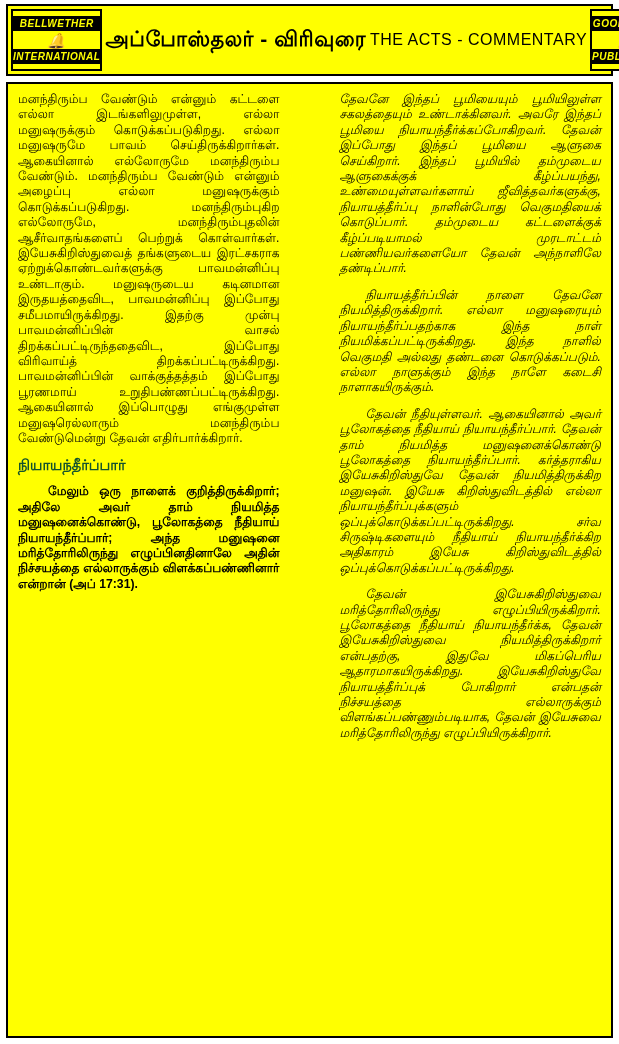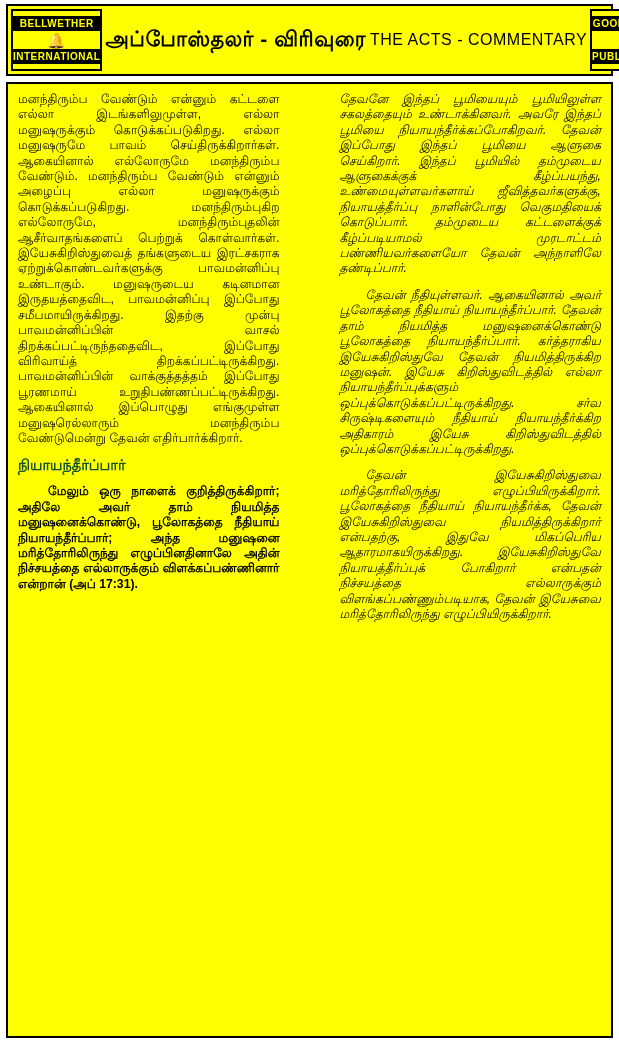--- a/index.html
+++ b/index.html
@@ -36,20 +36,21 @@
     width: 96px;
     border: 2px solid #000000;
     margin: 3px;
     box-sizing: border-box;
     background: #ffff00;
     display: flex;
     flex-direction: column;
     align-items: center;
     justify-content: center;
     position: relative;
+    font-style: italic;
   }
   .logo-box.right {
     width: 113px;
   }
   .logo-band {
     background: #000000;
     color: #ffff00;
     font-size: 10px;
     font-weight: bold;
     letter-spacing: 0.5px;
@@ -178,19 +179,20 @@
   <div class="body-box">
 
     <div class="col left">
       <p class="para noindent">மனந்திரும்ப வேண்டும் என்னும் கட்டளை எல்லா இடங்களிலுமுள்ள, எல்லா மனுஷருக்கும் கொடுக்கப்படுகிறது. எல்லா மனுஷருமே பாவம் செய்திருக்கிறார்கள். ஆகையினால் எல்லோருமே மனந்திரும்ப வேண்டும். மனந்திரும்ப வேண்டும் என்னும் அழைப்பு எல்லா மனுஷருக்கும் கொடுக்கப்படுகிறது. மனந்திரும்புகிற எல்லோருமே, மனந்திரும்புதலின் ஆசீர்வாதங்களைப் பெற்றுக் கொள்வார்கள். இயேசுகிறிஸ்துவைத் தங்களுடைய இரட்சகராக ஏற்றுக்கொண்டவர்களுக்கு பாவமன்னிப்பு உண்டாகும். மனுஷருடைய கடினமான இருதயத்தைவிட, பாவமன்னிப்பு இப்போது சமீபமாயிருக்கிறது. இதற்கு முன்பு பாவமன்னிப்பின் வாசல் திறக்கப்பட்டிருந்ததைவிட, இப்போது விரிவாய்த் திறக்கப்பட்டிருக்கிறது. பாவமன்னிப்பின் வாக்குத்தத்தம் இப்போது பூரணமாய் உறுதிபண்ணப்பட்டிருக்கிறது. ஆகையினால் இப்பொழுது எங்குமுள்ள மனுஷரெல்லாரும் மனந்திரும்ப வேண்டுமென்று தேவன் எதிர்பார்க்கிறார்.</p>
       <h2 class="section-head">நியாயந்தீர்ப்பார்</h2>
       <p class="para bold">மேலும் ஒரு நாளைக் குறித்திருக்கிறார்; அதிலே அவர் தாம் நியமித்த மனுஷனைக்கொண்டு, பூலோகத்தை நீதியாய் நியாயந்தீர்ப்பார்; அந்த மனுஷனை மரித்தோரிலிருந்து எழுப்பினதினாலே அதின் நிச்சயத்தை எல்லாருக்கும் விளக்கப்பண்ணினார் என்றான் (அப் 17:31).</p>
     </div>
 
     <div class="col right">
       <p class="para noindent">தேவனே இந்தப் பூமியையும் பூமியிலுள்ள சகலத்தையும் உண்டாக்கினவர். அவரே இந்தப் பூமியை நியாயந்தீர்க்கப்போகிறவர். தேவன் இப்போது இந்தப் பூமியை ஆளுகை செய்கிறார். இந்தப் பூமியில் தம்முடைய ஆளுகைக்குக் கீழ்ப்பயந்து, உண்மையுள்ளவர்களாய் ஜீவித்தவர்களுக்கு, நியாயத்தீர்ப்பு நாளின்போது வெகுமதியைக் கொடுப்பார். தம்முடைய கட்டளைக்குக் கீழ்ப்படியாமல் முரடாட்டம் பண்ணியவர்களையோ தேவன் அந்நாளிலே தண்டிப்பார்.</p>
+      <p class="para">நியாயத்தீர்ப்பின் நாளை தேவனே நியமித்திருக்கிறார். எல்லா மனுஷரையும் நியாயந்தீர்ப்பதற்காக இந்த நாள் நியமிக்கப்பட்டிருக்கிறது. இந்த நாளில் வெகுமதி அல்லது தண்டனை கொடுக்கப்படும். எல்லா நாளுக்கும் இந்த நாளே கடைசி நாளாகயிருக்கும்.</p>
       <p class="para">தேவன் நீதியுள்ளவர். ஆகையினால் அவர் பூலோகத்தை நீதியாய் நியாயந்தீர்ப்பார். தேவன் தாம் நியமித்த மனுஷனைக்கொண்டு பூலோகத்தை நியாயந்தீர்ப்பார். கர்த்தராகிய இயேசுகிறிஸ்துவே தேவன் நியமித்திருக்கிற மனுஷன். இயேசு கிறிஸ்துவிடத்தில் எல்லா நியாயந்தீர்ப்புக்களும் ஒப்புக்கொடுக்கப்பட்டிருக்கிறது. சர்வ சிருஷ்டிகளையும் நீதியாய் நியாயந்தீர்க்கிற அதிகாரம் இயேசு கிறிஸ்துவிடத்தில் ஒப்புக்கொடுக்கப்பட்டிருக்கிறது.</p>
       <p class="para">தேவன் இயேசுகிறிஸ்துவை மரித்தோரிலிருந்து எழுப்பியிருக்கிறார். பூலோகத்தை நீதியாய் நியாயந்தீர்க்க, தேவன் இயேசுகிறிஸ்துவை நியமித்திருக்கிறார் என்பதற்கு, இதுவே மிகப்பெரிய ஆதாரமாகயிருக்கிறது. இயேசுகிறிஸ்துவே நியாயத்தீர்ப்புக் போகிறார் என்பதன் நிச்சயத்தை எல்லாருக்கும் விளங்கப்பண்ணும்படியாக, தேவன் இயேசுவை மரித்தோரிலிருந்து எழுப்பியிருக்கிறார்.</p>
     </div>
 
   </div>
 
 </div>
 
 </body></html>

